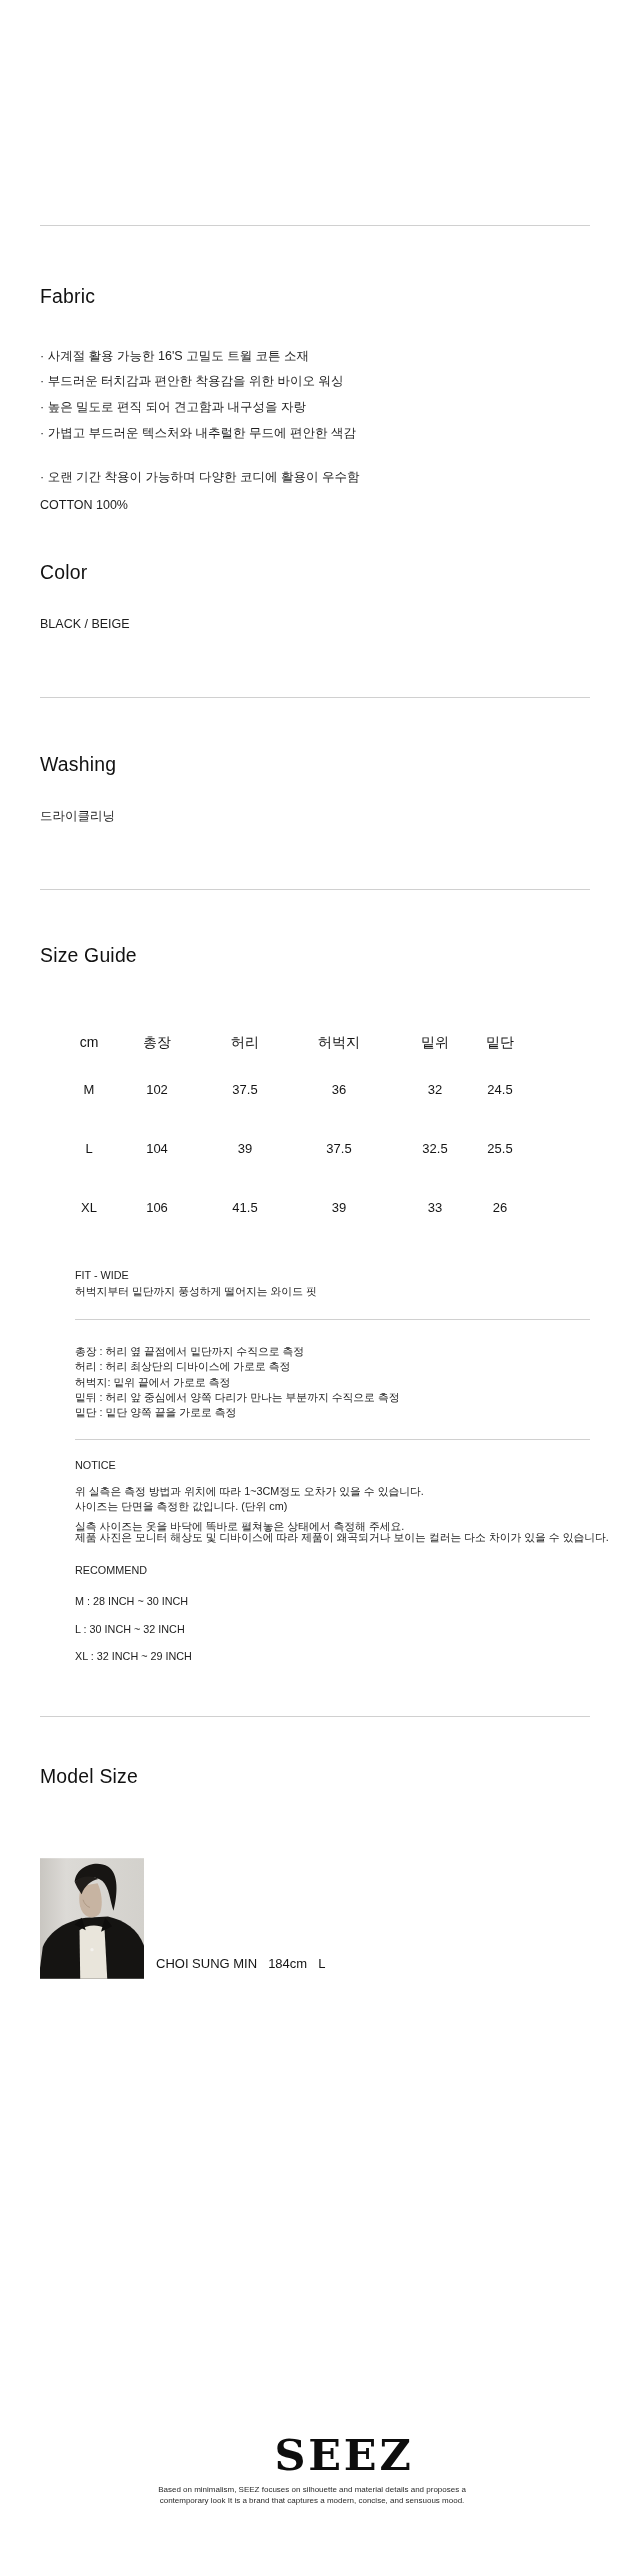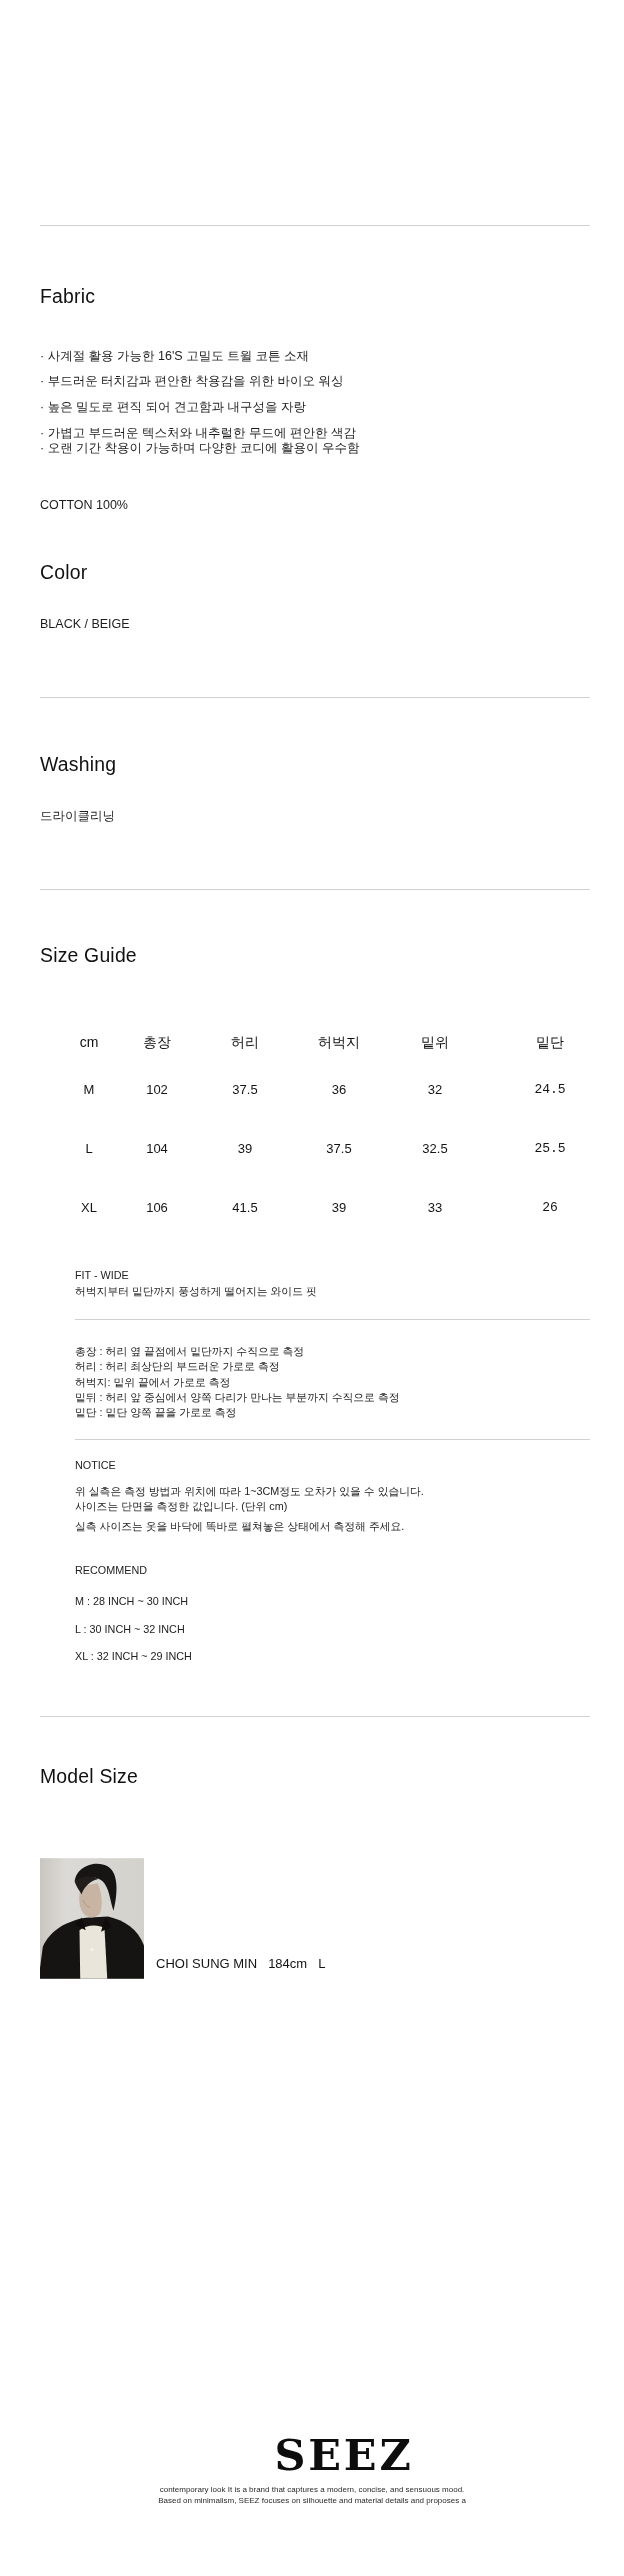--- a/index.html
+++ b/index.html
@@ -19,21 +19,21 @@
     font-size:19.4px;font-weight:500;letter-spacing:0.2px;color:#111;
   }
   .body-line{position:absolute;left:40px;font-size:12.5px;color:#1d1d1d;white-space:nowrap;}
   .small-line{position:absolute;left:75px;font-size:10.8px;color:#222;white-space:nowrap;}
   .trow{position:absolute;left:40px;width:550px;height:16.6px;}
   .trow span{
     position:absolute;transform:translateX(-50%);
     font-size:13px;color:#151515;white-space:nowrap;
   }
   .trow.head span{font-size:14px;color:#111;}
-  .c0{left:49px;} .c1{left:117px;} .c2{left:205px;} .c3{left:299px;} .c4{left:395px;} .c5{left:510px;font-family:Liberation Mono, monospace;}
+  .c0{left:49px;} .c1{left:117px;} .c2{left:205px;} .c3{left:299px;} .c4{left:395px;} .c5{left:460px;}
   .model-photo{position:absolute;left:40px;top:1846px;width:104px;height:121px;}
   .model-caption{
     position:absolute;left:156px;top:1944px;
     display:flex;align-items:baseline;gap:11px;
     font-size:13px;color:#151515;white-space:nowrap;
   }
   .footer-logo{
     position:absolute;left:0;top:2422px;width:624px;
     text-align:center;margin:0;
     font-family:"DejaVu Serif", serif;font-weight:700;
@@ -51,21 +51,21 @@
 
 <div class="page">
 
   <div class="divider" style="top:213px"></div>
 
   <h2 class="sec-title" style="top:273px">Fabric</h2>
   <div class="body-line" style="top:336px">· 사계절 활용 가능한 16'S 고밀도 트윌 코튼 소재</div>
   <div class="body-line" style="top:361px">· 부드러운 터치감과 편안한 착용감을 위한 바이오 워싱</div>
   <div class="body-line" style="top:387px">· 높은 밀도로 편직 되어 견고함과 내구성을 자랑</div>
   <div class="body-line" style="top:413px">· 가볍고 부드러운 텍스처와 내추럴한 무드에 편안한 색감</div>
-  <div class="body-line" style="top:428px">· 오랜 기간 착용이 가능하며 다양한 코디에 활용이 우수함</div>
+  <div class="body-line" style="top:457px">· 오랜 기간 착용이 가능하며 다양한 코디에 활용이 우수함</div>
   <div class="body-line" style="top:486px">COTTON 100%</div>
 
   <h2 class="sec-title" style="top:549px">Color</h2>
   <div class="body-line" style="top:605px">BLACK / BEIGE</div>
 
   <div class="divider" style="top:685px"></div>
 
   <h2 class="sec-title" style="top:741px">Washing</h2>
   <div class="body-line" style="top:796px">드라이클리닝</div>
 
@@ -107,31 +107,32 @@
       <span class="c5">26</span>
     </div>
   </div>
 
   <div class="small-line" style="top:1257px">FIT - WIDE</div>
   <div class="small-line" style="top:1273px">허벅지부터 밑단까지 풍성하게 떨어지는 와이드 핏</div>
 
   <div class="divider indent" style="top:1307px"></div>
 
   <div class="small-line" style="top:1333px">총장 : 허리 옆 끝점에서 밑단까지 수직으로 측정</div>
-  <div class="small-line" style="top:1348px">허리 : 허리 최상단의 부드러운 가로로 측정</div>
+  <div class="small-line" style="top:1348px">허리 : 허리 최상단의 디바이스에 가로로 측정</div>
   <div class="small-line" style="top:1364px">허벅지: 밑위 끝에서 가로로 측정</div>
   <div class="small-line" style="top:1379px">밑뒤 : 허리 앞 중심에서 양쪽 다리가 만나는 부분까지 수직으로 측정</div>
   <div class="small-line" style="top:1394px">밑단 : 밑단 양쪽 끝을 가로로 측정</div>
 
   <div class="divider indent" style="top:1427px"></div>
 
   <div class="small-line" style="top:1447px">NOTICE</div>
   <div class="small-line" style="top:1473px">위 실측은 측정 방법과 위치에 따라 1~3CM정도 오차가 있을 수 있습니다.</div>
   <div class="small-line" style="top:1488px">사이즈는 단면을 측정한 값입니다. (단위 cm)</div>
   <div class="small-line" style="top:1508px">실측 사이즈는 옷을 바닥에 똑바로 펼쳐놓은 상태에서 측정해 주세요.</div>
+  <div class="small-line" style="top:1519px">제품 사진은 모니터 해상도 및 디바이스에 따라 제품이 왜곡되거나 보이는 컬러는 다소 차이가 있을 수 있습니다.</div>
 
   <div class="small-line" style="top:1552px">RECOMMEND</div>
   <div class="small-line" style="top:1583px">M : 28 INCH ~ 30 INCH</div>
   <div class="small-line" style="top:1611px">L : 30 INCH ~ 32 INCH</div>
   <div class="small-line" style="top:1638px">XL : 32 INCH ~ 29 INCH</div>
 
   <div class="divider" style="top:1704px"></div>
 
   <h2 class="sec-title" style="top:1753px">Model Size</h2>
 
@@ -164,18 +165,18 @@
   </div>
 
   <div class="model-caption">
     <span>CHOI SUNG MIN</span>
     <span>184cm</span>
     <span>L</span>
   </div>
 
   <div class="footer-logo">SEEZ</div>
   <div class="footer-tagline">
+    <div class="nw">Based on minimalism, SEEZ focuses on silhouette and material details and proposes a</div>
     <div class="nw">contemporary look It is a brand that captures a modern, concise, and sensuous mood.</div>
-    <div class="nw">Based on minimalism, SEEZ focuses on silhouette and material details and proposes a</div>
   </div>
 
 </div>
 
 
 </body></html>

